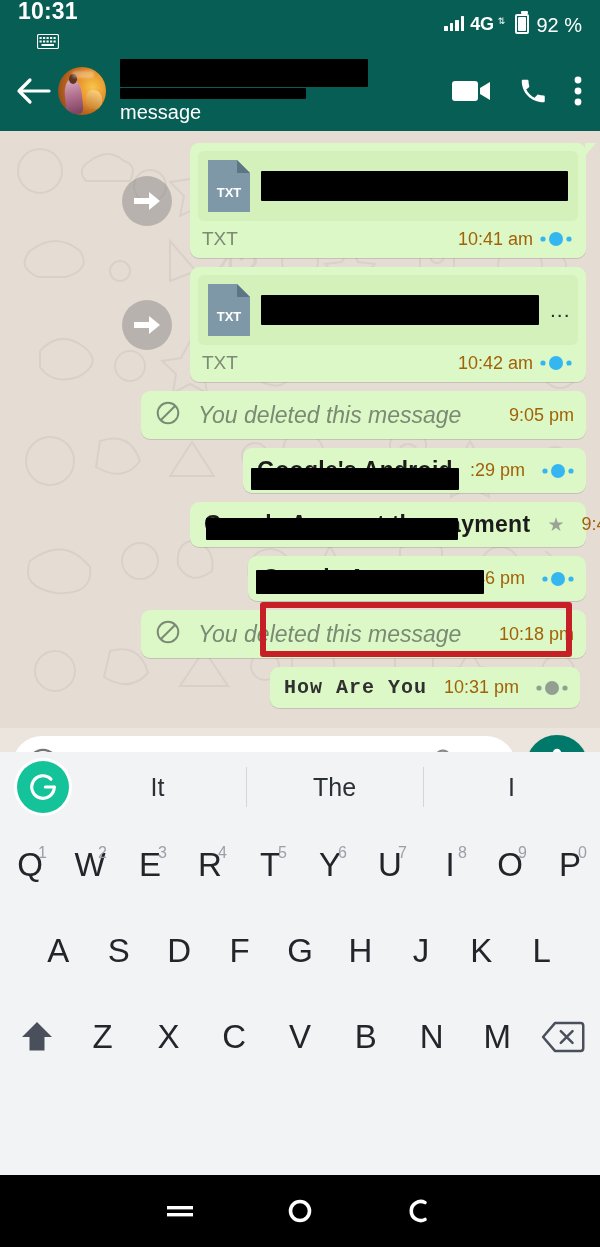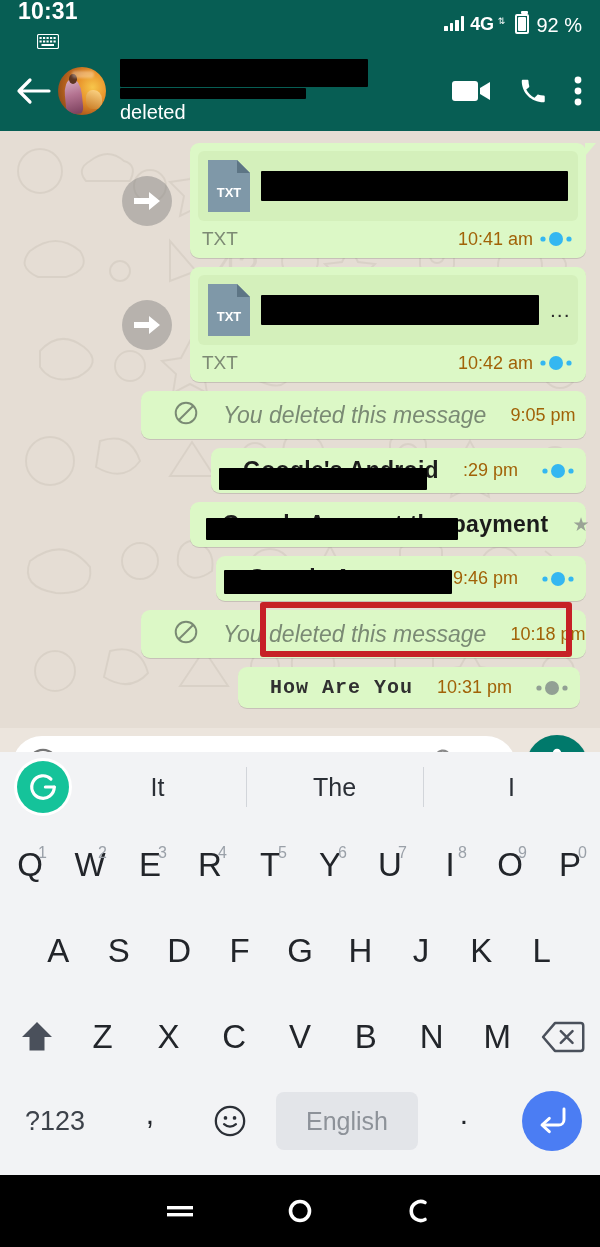--- a/index.html
+++ b/index.html
@@ -88,21 +88,21 @@
   .txt-icon { width:42px; height:52px; flex:0 0 auto; }
   .doc-redact { flex:1 1 auto; height:30px; background:#000; border-radius:1px; }
   .doc-redact.short { flex:0 0 auto; width:278px; }
   .doc-ellipsis { font-size:21px; color:#2b2b2b; letter-spacing:1px; }
   .doc-meta { display:flex; align-items:center; justify-content:space-between; padding:7px 6px 8px 4px; }
   .doc-type { font-size:19px; color:#7d8a74; }
   .meta-right { display:flex; align-items:center; gap:7px; }
   .time { font-size:18px; color:#a16207; white-space:nowrap; }
 
   
-  .textbub { padding:9px 12px 9px 32px; display:flex; align-items:center; gap:24px; }
+  .textbub { padding:9px 12px 9px 14px; display:flex; align-items:center; gap:17px; }
   .msgtext { font-size:23px; color:#303030; white-space:nowrap; }
   .msgtext.deleted { font-style:italic; color:#7a8a74; font-size:23px; }
   .del-icon { flex:0 0 auto; }
   .redact-line { position:absolute; background:#000; border-radius:1px; }
 
   .star { color:#9aa396; font-size:19px; line-height:1; }
   .ticks { display:flex; align-items:center; }
   .highlight-box {
     position:absolute; border:6px solid #C62026; border-radius:3px;
     pointer-events:none;
@@ -206,21 +206,21 @@
     </div>
     <div class="avatar">
       <div class="fig3"></div>
         <div class="fig1"></div>
         <div class="fig2"></div>
         <div class="fig4"></div>
     </div>
     <div class="titlewrap">
       <div class="redact-name"></div>
       <div class="redact-name2"></div>
-      <div class="online">deleted</div>
+      <div class="online">message</div>
     </div>
     <div class="appbar-actions">
       <div class="icon-btn">
         <svg width="40" height="26" viewBox="0 0 40 26">
           <rect x="0" y="3" width="26" height="20" rx="3" fill="#fff"></rect>
           <path d="M28 10 L38 4 V22 L28 16 Z" fill="#fff"></path>
         </svg>
       </div>
       <div class="icon-btn">
         <svg width="30" height="30" viewBox="0 0 24 24">
@@ -569,42 +569,20 @@
       <div class="key">N</div>
       <div class="key">M</div>
       <div class="key">
         <svg width="44" height="34" viewBox="0 0 30 22">
           <path d="M9.5 1.5 H27 a1.8 1.8 0 0 1 1.8 1.8 V18.7 a1.8 1.8 0 0 1-1.8 1.8 H9.5 L1.4 11 Z" fill="none" stroke="#4A505B" stroke-width="1.7" stroke-linejoin="round"></path>
           <path d="M13.5 7 L21.5 15 M21.5 7 L13.5 15" stroke="#4A505B" stroke-width="1.7" stroke-linecap="round"></path>
         </svg>
       </div>
     </div>
 
-    <div class="krow r4">
-      <div class="key-sym">?123</div>
-      <div class="key-comma">,</div>
-      <div class="key-emoji">
-        <svg width="34" height="34" viewBox="0 0 24 24">
-          <circle cx="12" cy="12" r="10" fill="none" stroke="#2b2f36" stroke-width="1.6"></circle>
-          <circle cx="8.8" cy="9.8" r="1.3" fill="#2b2f36"></circle>
-          <circle cx="15.2" cy="9.8" r="1.3" fill="#2b2f36"></circle>
-          <path d="M7.8 14.2 q4.2 3.6 8.4 0" fill="none" stroke="#2b2f36" stroke-width="1.6" stroke-linecap="round"></path>
-        </svg>
-      </div>
-      <div class="spacebar">English</div>
-      <div class="key-dot">.</div>
-      <div class="enterbtn">
-        <div class="enter-circle">
-          <svg width="32" height="30" viewBox="0 0 24 22">
-            <path d="M21 2 V10 a4 4 0 0 1-4 4 H5" fill="none" stroke="#fff" stroke-width="2.2" stroke-linecap="round" stroke-linejoin="round"></path>
-            <path d="M10 9 L4.5 14 L10 19" fill="none" stroke="#fff" stroke-width="2.2" stroke-linecap="round" stroke-linejoin="round"></path>
-          </svg>
-        </div>
-      </div>
-    </div>
   </div>
 
   <div class="navbar">
     <div class="nav-item">
       <svg width="30" height="20" viewBox="0 0 30 20">
         <rect x="2" y="5" width="26" height="3.4" fill="#fff"></rect>
         <rect x="2" y="12" width="26" height="3.4" fill="#fff"></rect>
       </svg>
     </div>
     <div class="nav-item">

